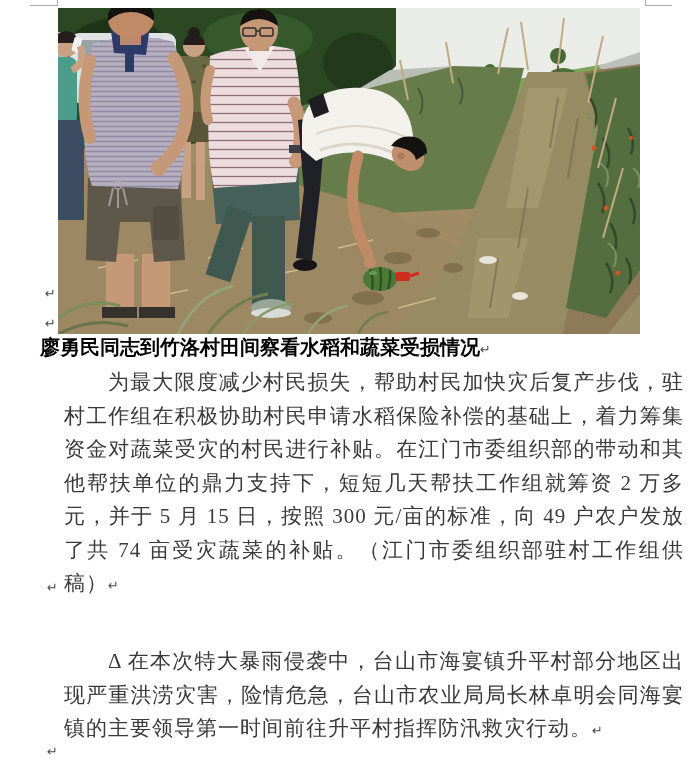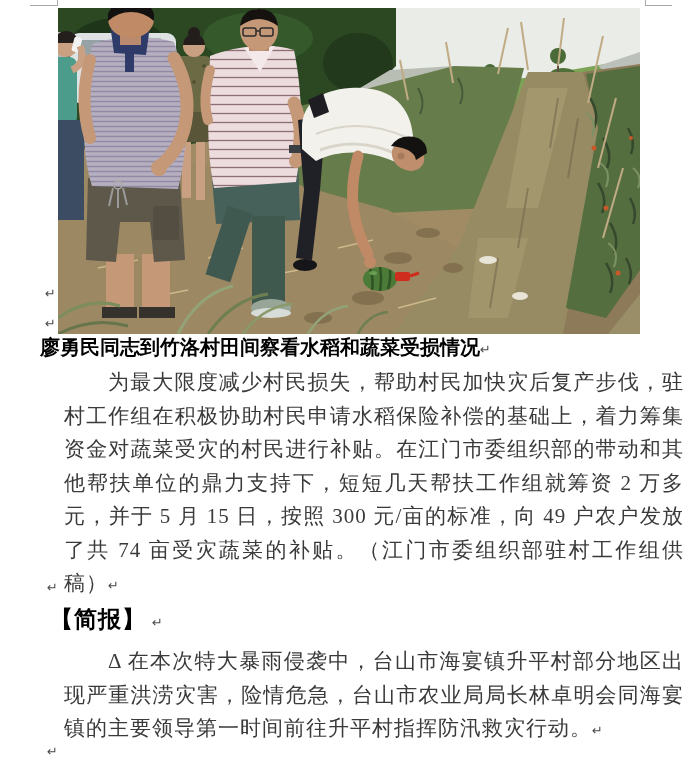--- a/index.html
+++ b/index.html
@@ -262,19 +262,18 @@
 
   <span class="pmark pmark-abs pm-photo1">↵</span>
   <span class="pmark pmark-abs pm-photo2">↵</span>
 
   <div class="caption"><span>廖勇民同志到竹洛村田间察看水稻和蔬菜受损情况</span><span class="pmark">↵</span></div>
 
   <p class="body-text para1"><span>为最大限度减少村民损失，帮助村民加快灾后复产步伐，驻村工作组在积极协助村民申请水稻保险补偿的基础上，着力筹集资金对蔬菜受灾的村民进行补贴。在江门市委组织部的带动和其他帮扶单位的鼎力支持下，短短几天帮扶工作组就筹资 2 万多元，并于 5 月 15 日，按照 300 元/亩的标准，向 49 户农户发放了共 74 亩受灾蔬菜的补贴。（江门市委组织部驻村工作组供稿）</span><span class="pmark">↵</span></p>
 
   <span class="pmark pmark-abs pm-empty">↵</span>
 
-  <h2 class="heading"><span>【简报】</span><span class="pmark">↵</span></h2>
 
   <p class="body-text para2"><span>Δ 在本次特大暴雨侵袭中，台山市海宴镇升平村部分地区出现严重洪涝灾害，险情危急，台山市农业局局长林卓明会同海宴镇的主要领导第一时间前往升平村指挥防汛救灾行动。</span><span class="pmark">↵</span></p>
 
   <span class="pmark pmark-abs pm-final">↵</span>
 
 </div>
 
 </body></html>

